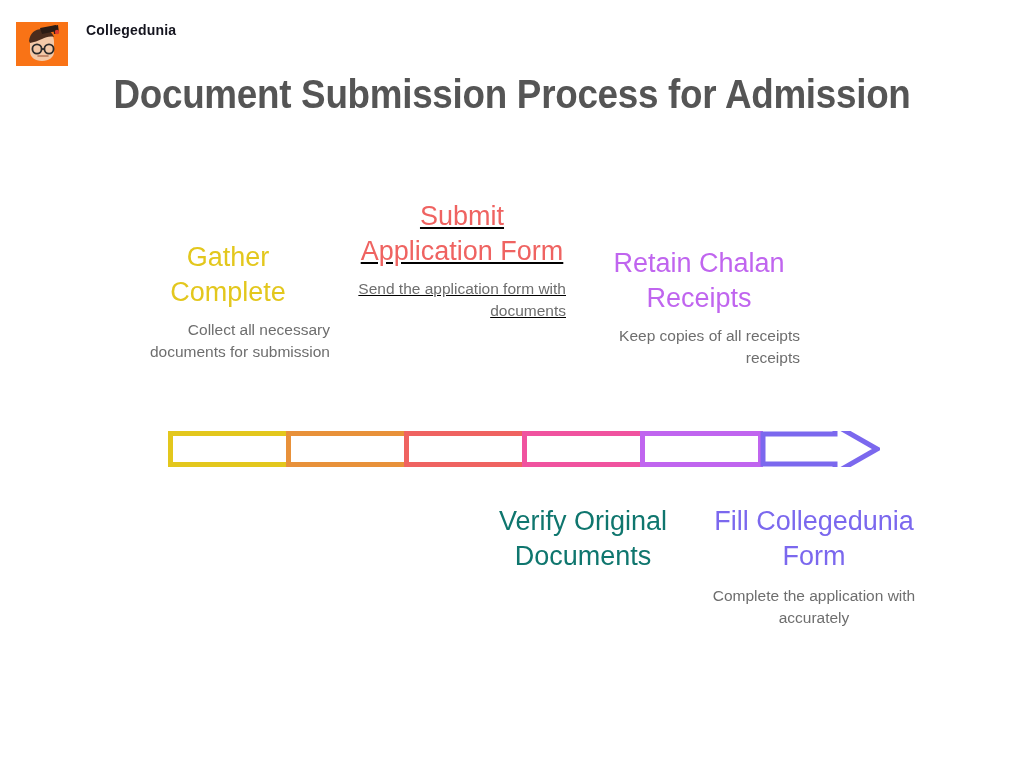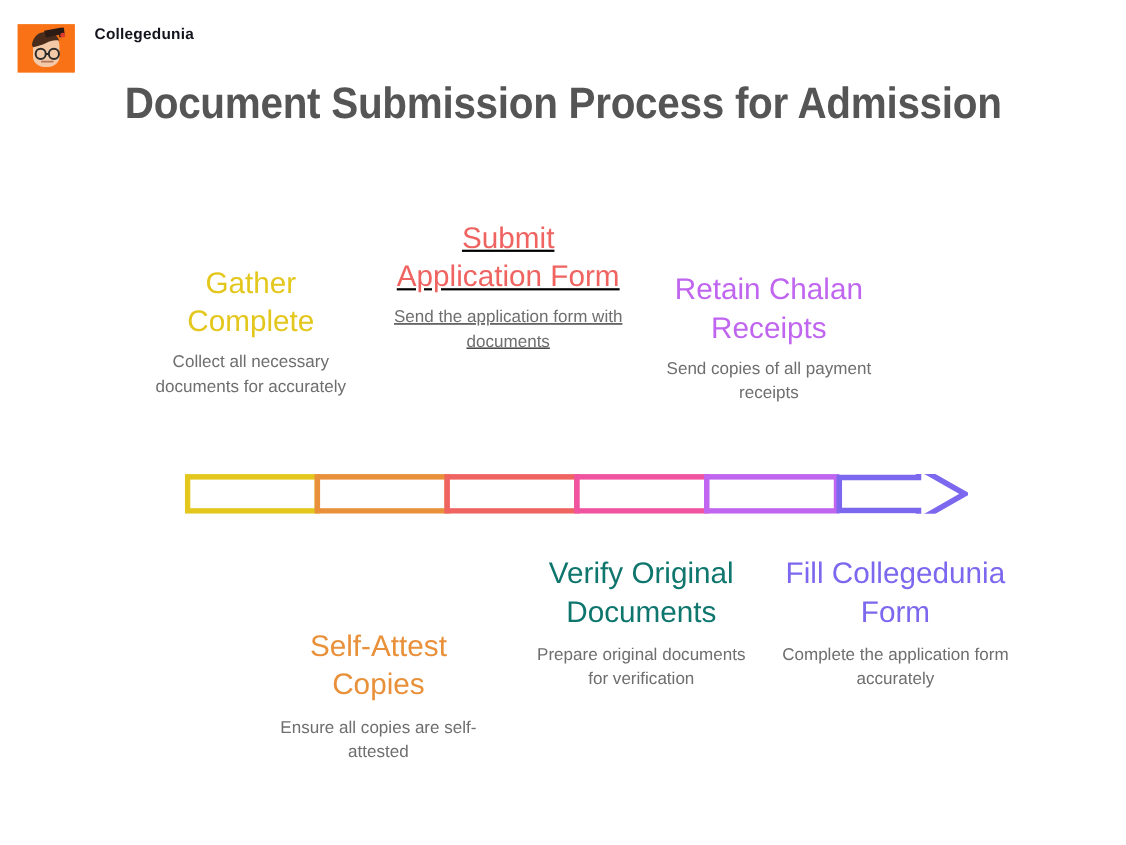--- a/index.html
+++ b/index.html
@@ -88,21 +88,21 @@
     line-height: 1.28;
     font-weight: normal;
     margin: 0;
   }
   .step-desc {
     font-size: 15.5px;
     line-height: 1.42;
     color: #6e6e6e;
     margin: 10px 0 0 0;
   }
-  .step.above .step-desc { margin-top: 10px; }
+  .step.above .step-desc { margin-top: 10px; text-align: right; }
   .step.below .step-desc { margin-top: 12px; }
 
   
   .step-1 { left: 126px;  top: 240px; width: 204px; }
   .step-3 { left: 358px;  top: 199px; width: 208px; text-decoration: underline; }
   .step-5 { left: 598px;  top: 222px; width: 202px; margin-top: 24px; }
   
   .step-2 { left: 238px;  top: 570px; width: 212px; }
   .step-4 { left: 478px;  top: 504px; width: 210px; }
   .step-6 { left: 710px;  top: 504px; width: 208px; }
@@ -143,40 +143,35 @@
       <rect x="356.5" y="2.5" width="118" height="31" fill="#ffffff" stroke="#f0539f" stroke-width="5"></rect>
 
       <rect x="474.5" y="2.5" width="118" height="31" fill="#ffffff" stroke="#c065ef" stroke-width="5"></rect>
 
       <path d="M595 3 L667 3 L667 -6 L709 18 L667 42 L667 33 L595 33 Z" fill="#ffffff" stroke="#7b68ee" stroke-width="5" stroke-linejoin="miter"></path>
     </svg>
   </div>
 
   <div class="step above step-1">
     <p class="step-title" style="color:#e3c71d">Gather Complete</p>
-    <p class="step-desc">Collect all necessary documents for accurately</p>
+    <p class="step-desc">Collect all necessary documents for submission</p>
   </div>
 
   <div class="step above step-3">
     <p class="step-title" style="color:#ef6361">Submit Application Form</p>
     <p class="step-desc">Send the application form with documents</p>
   </div>
 
   <div class="step above step-5">
     <p class="step-title" style="color:#c065ef">Retain Chalan Receipts</p>
-    <p class="step-desc">Send copies of all payment receipts</p>
+    <p class="step-desc">Keep copies of all receipts receipts</p>
   </div>
 
-  <div class="step below step-2">
-    <p class="step-title" style="color:#e8913a">Self-Attest Copies</p>
-    <p class="step-desc">Ensure all copies are self-attested</p>
-  </div>
 
   <div class="step below step-4">
     <p class="step-title" style="color:#0f766e">Verify Original Documents</p>
-    <p class="step-desc">Prepare original documents for verification</p>
   </div>
 
   <div class="step below step-6">
     <p class="step-title" style="color:#7b68ee">Fill Collegedunia Form</p>
-    <p class="step-desc">Complete the application form accurately</p>
+    <p class="step-desc">Complete the application with accurately</p>
   </div>
 </div>
 
 </body></html>

